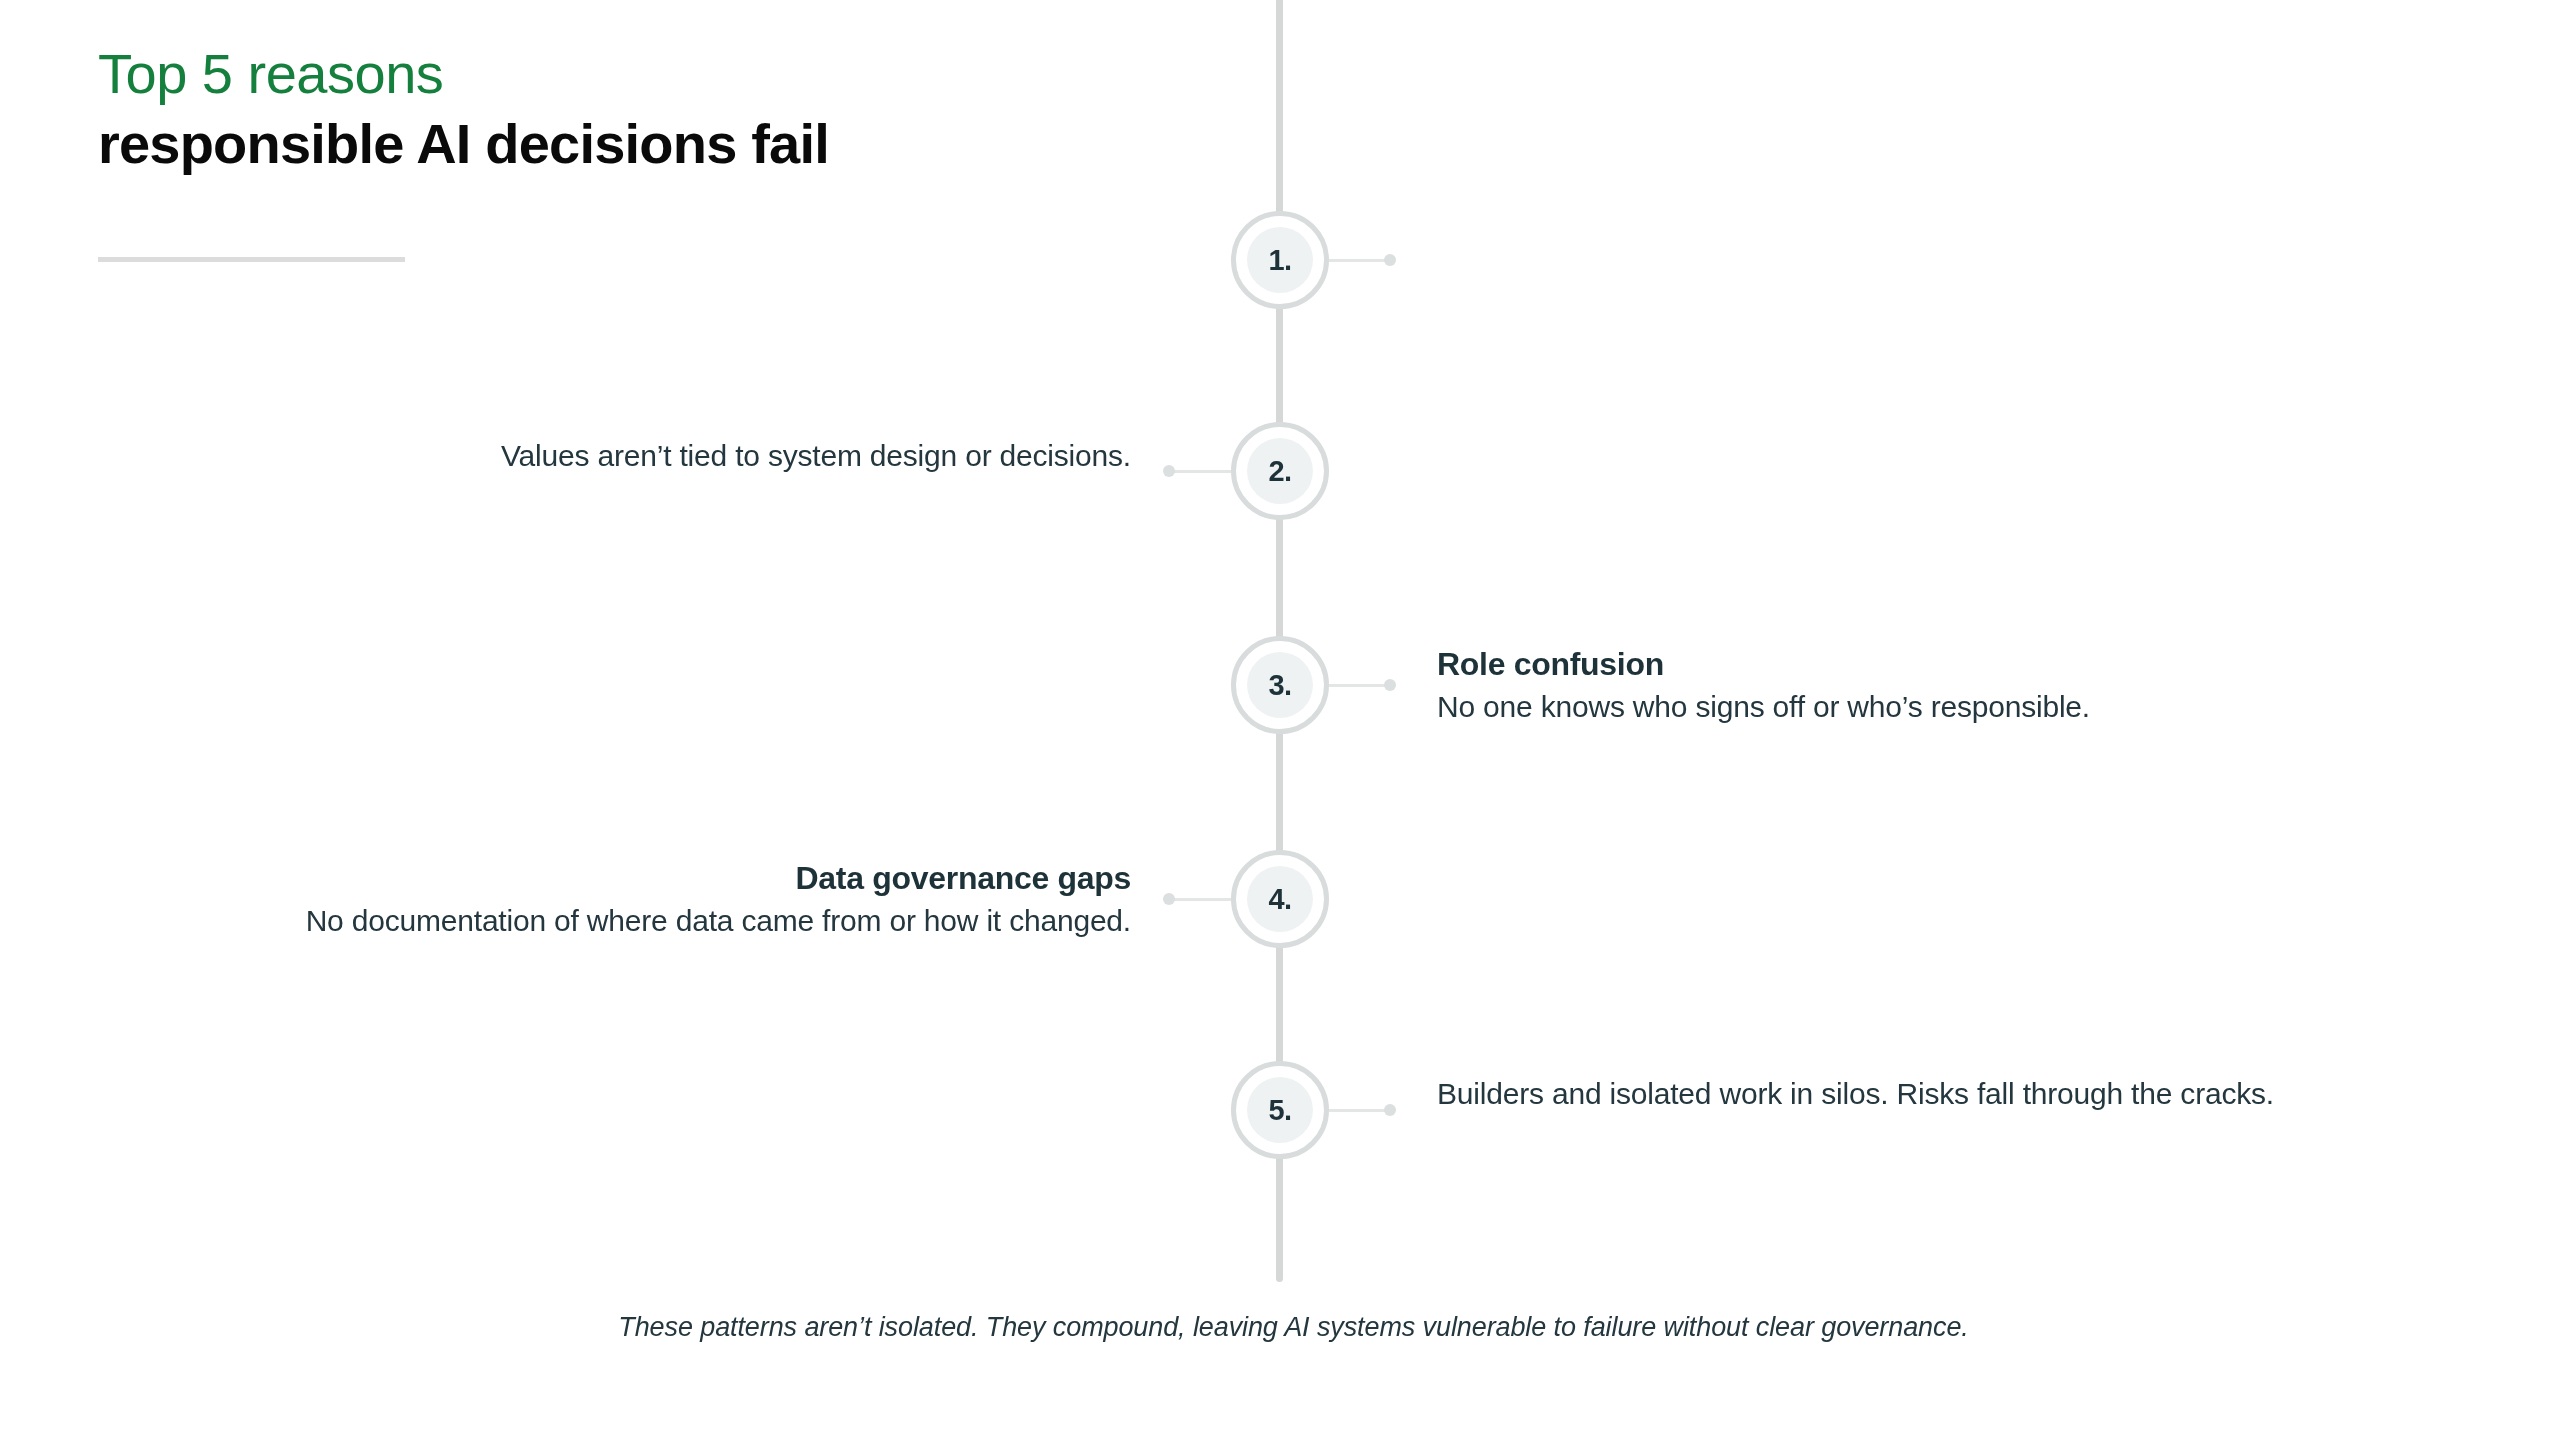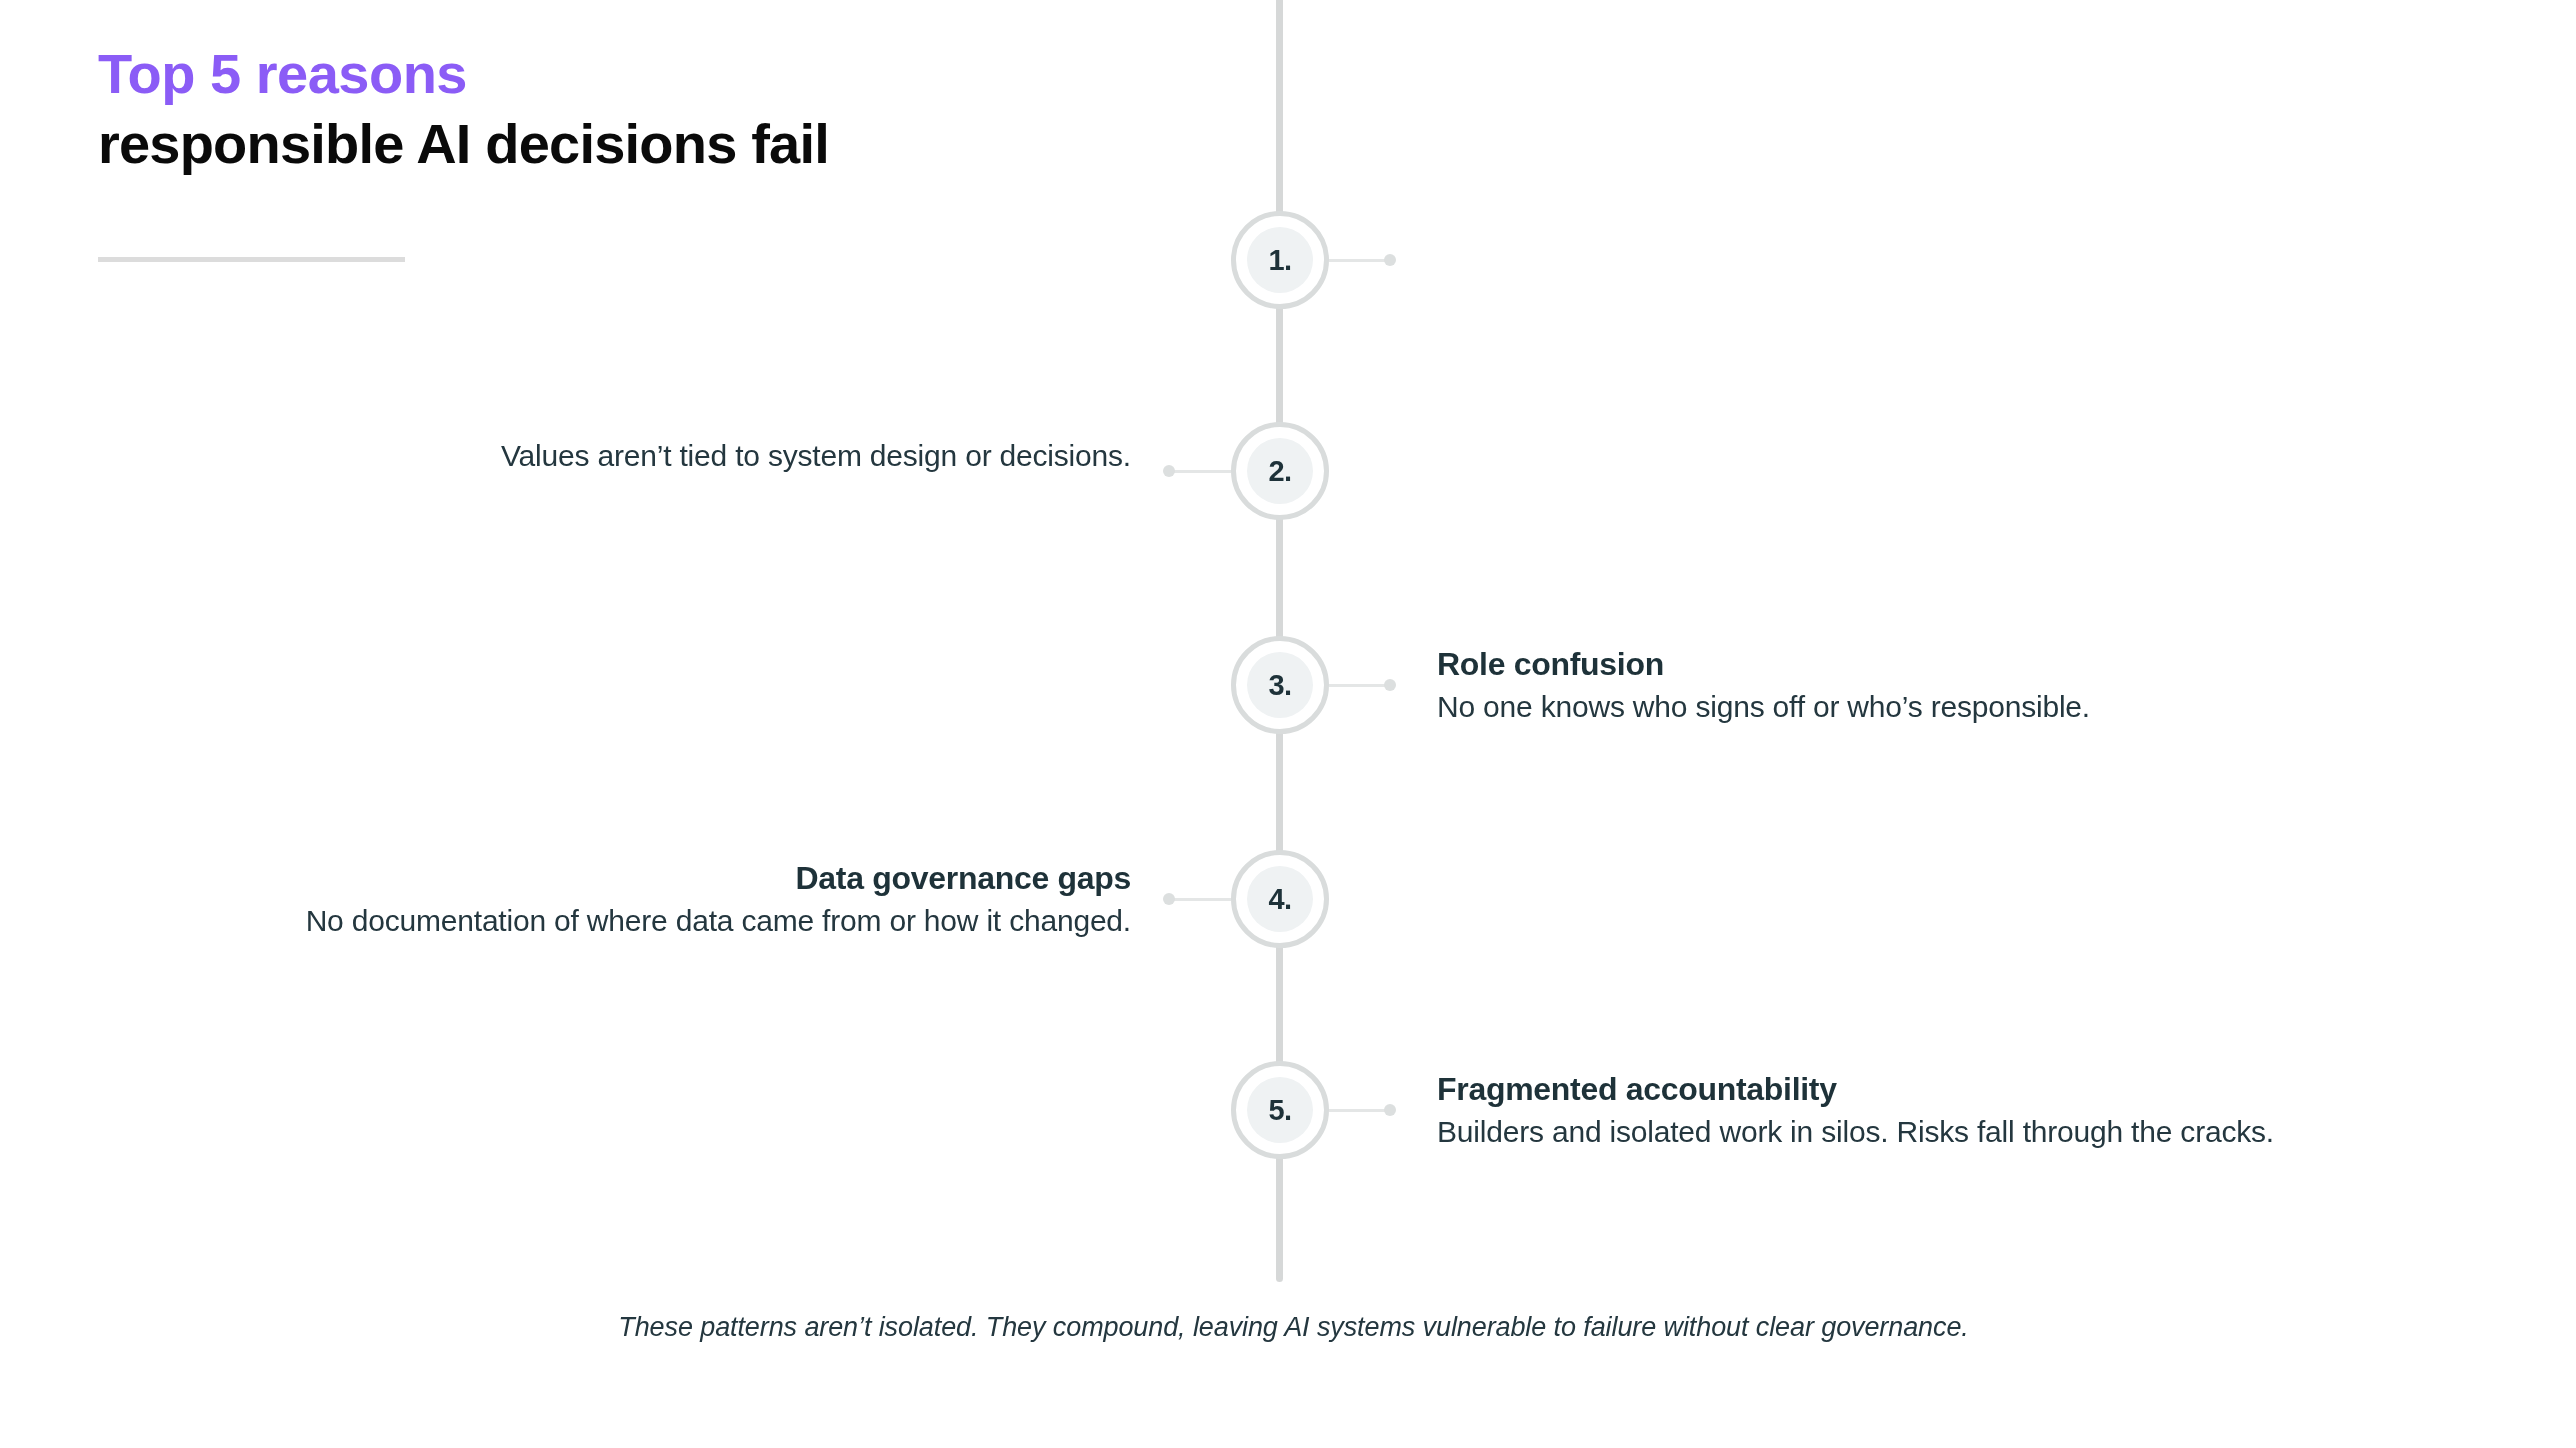--- a/index.html
+++ b/index.html
@@ -19,23 +19,23 @@
   }
 
   
   .title-block {
     position:absolute;
     left:98px; top:41px;
     width:1030px;
   }
   .title-line-1 {
     font-size:56px;
-    font-weight:700;
+    font-weight:400;
     line-height:1.18;
-    color:#8b5cf6;
+    color:#15803d;
     letter-spacing:-0.5px;
     white-space:nowrap;
   }
   .title-line-2 {
     font-size:56px;
     font-weight:700;
     line-height:1.18;
     color:#0A0A0A;
     letter-spacing:-0.8px;
     white-space:nowrap;
@@ -200,21 +200,20 @@
         <div class="item-desc">No documentation of where data came from or how it changed.</div>
       </div>
       <div class="connector" style="top: 1109px; left: 1329px; width: 62px;"></div>
       <div class="connector-dot" style="top: 1104px; left: 1384px;"></div>
       <div class="node" style="top: 1061px;">
         <div class="node-inner">
           <span class="node-number">5.</span>
         </div>
       </div>
       <div class="item-text right" style="top: 1071px;">
-        <div class="item-head">Fragmented accountability</div>
         <div class="item-desc">Builders and isolated work in silos. Risks fall through the cracks.</div>
       </div>
     </div>
 
   <div class="footer-note">These patterns aren’t isolated. They compound, leaving AI systems vulnerable to failure without clear governance.</div>
 
 </div>
 
 
 </body></html>

